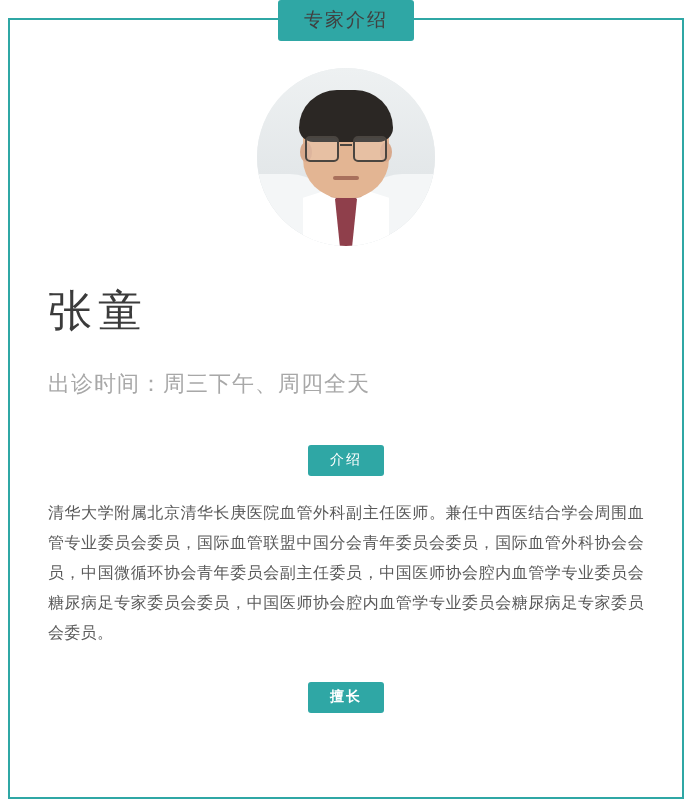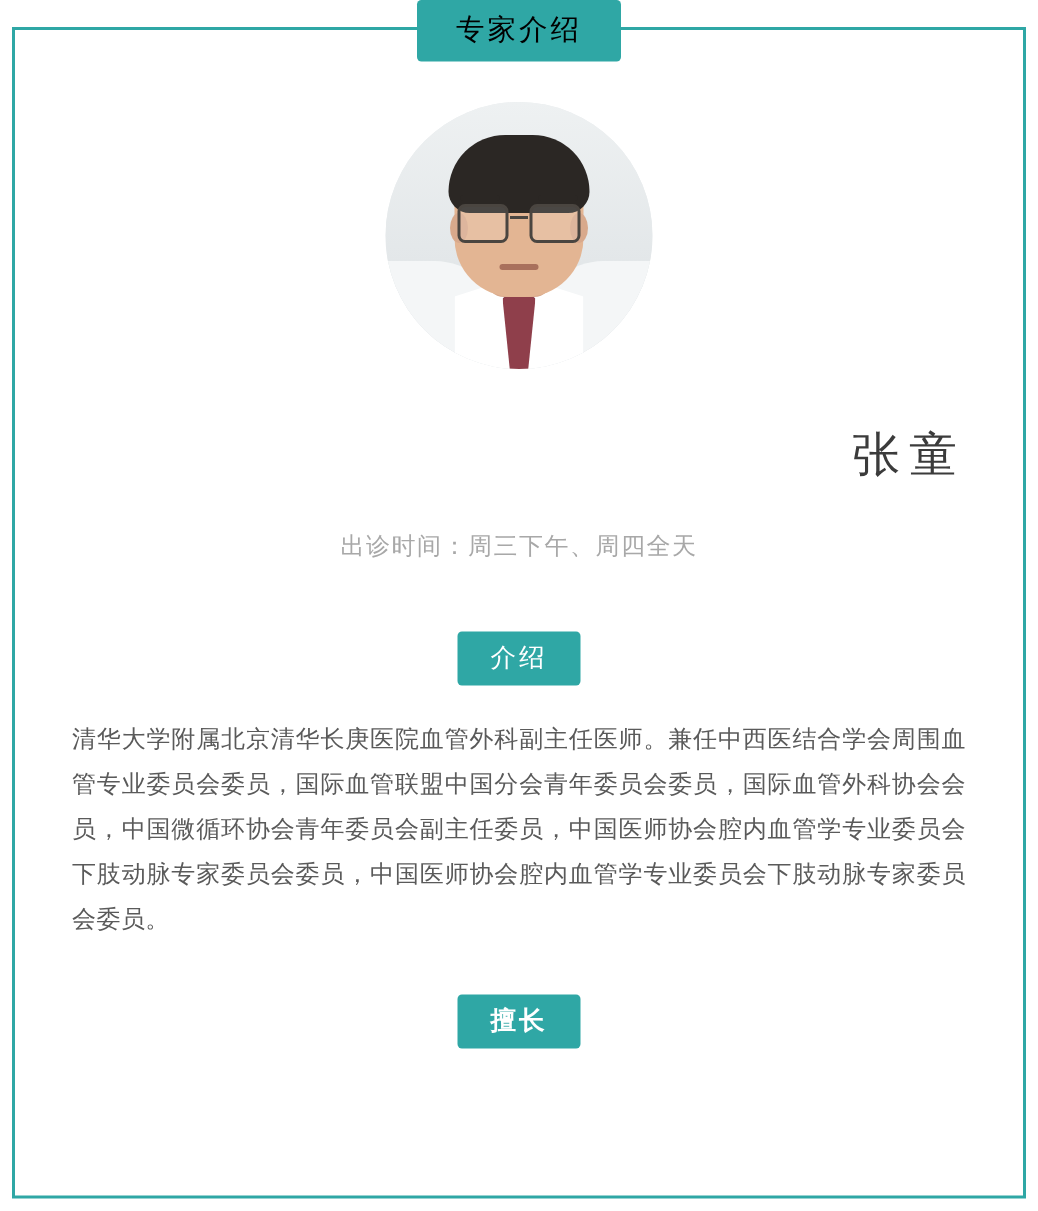--- a/index.html
+++ b/index.html
@@ -28,21 +28,21 @@
     border: 2px solid #2fa7a5;
     box-sizing: border-box;
   }
   
   .title-badge {
     position: absolute;
     left: 50%;
     top: 0px;
     transform: translateX(-50%);
     background: #2fa7a5;
-    color: #000000;
+    color: #404040;
     font-size: 19px;
     letter-spacing: 2px;
     padding: 7px 26px 8px 26px;
     border-radius: 3px;
     white-space: nowrap;
     z-index: 5;
   }
   .content {
     position: absolute;
     left: 8px;
@@ -176,44 +176,44 @@
     top: 108px;
     left: 50%;
     transform: translateX(-50%);
     width: 26px;
     height: 4px;
     background: #a9705c;
     border-radius: 3px;
   }
   
   .name {
-    text-align: right;
-    font-size: 32px;
+    text-align: left;
+    font-size: 44px;
     color: #3b3b3b;
     letter-spacing: 6px;
     margin-top: 36px;
     font-family: Liberation Sans, sans-serif;
   }
   .schedule {
-    text-align: center;
-    font-size: 16px;
+    text-align: left;
+    font-size: 22px;
     color: #a8a8a8;
     letter-spacing: 1px;
     margin-top: 28px;
   }
   
   .section-label-wrap {
     display: flex;
     justify-content: center;
     margin-top: 46px;
   }
   .section-label {
     background: #2fa7a5;
     color: #ffffff;
-    font-size: 17px;
+    font-size: 14px;
     letter-spacing: 2px;
     padding: 6px 22px 7px 22px;
     border-radius: 3px;
   }
   .body-text {
     margin-top: 22px;
     font-size: 16px;
     line-height: 30px;
     color: #5a5a5a;
     text-align: justify;
@@ -253,20 +253,20 @@
       </div>
     </div>
 
     <div class="name">张童</div>
 
     <div class="schedule">出诊时间：周三下午、周四全天</div>
 
     <div class="section-label-wrap">
       <div class="section-label">介绍</div>
     </div>
-    <div class="body-text">清华大学附属北京清华长庚医院血管外科副主任医师。兼任中西医结合学会周围血管专业委员会委员，国际血管联盟中国分会青年委员会委员，国际血管外科协会会员，中国微循环协会青年委员会副主任委员，中国医师协会腔内血管学专业委员会下肢动脉专家委员会委员，中国医师协会腔内血管学专业委员会下肢动脉专家委员会委员。</div>
+    <div class="body-text">清华大学附属北京清华长庚医院血管外科副主任医师。兼任中西医结合学会周围血管专业委员会委员，国际血管联盟中国分会青年委员会委员，国际血管外科协会会员，中国微循环协会青年委员会副主任委员，中国医师协会腔内血管学专业委员会糖尿病足专家委员会委员，中国医师协会腔内血管学专业委员会糖尿病足专家委员会委员。</div>
 
     <div class="section-label-wrap gap-sm">
       <div class="section-label">擅长</div>
     </div>
 
   </div>
 </div>
 
 </body></html>

